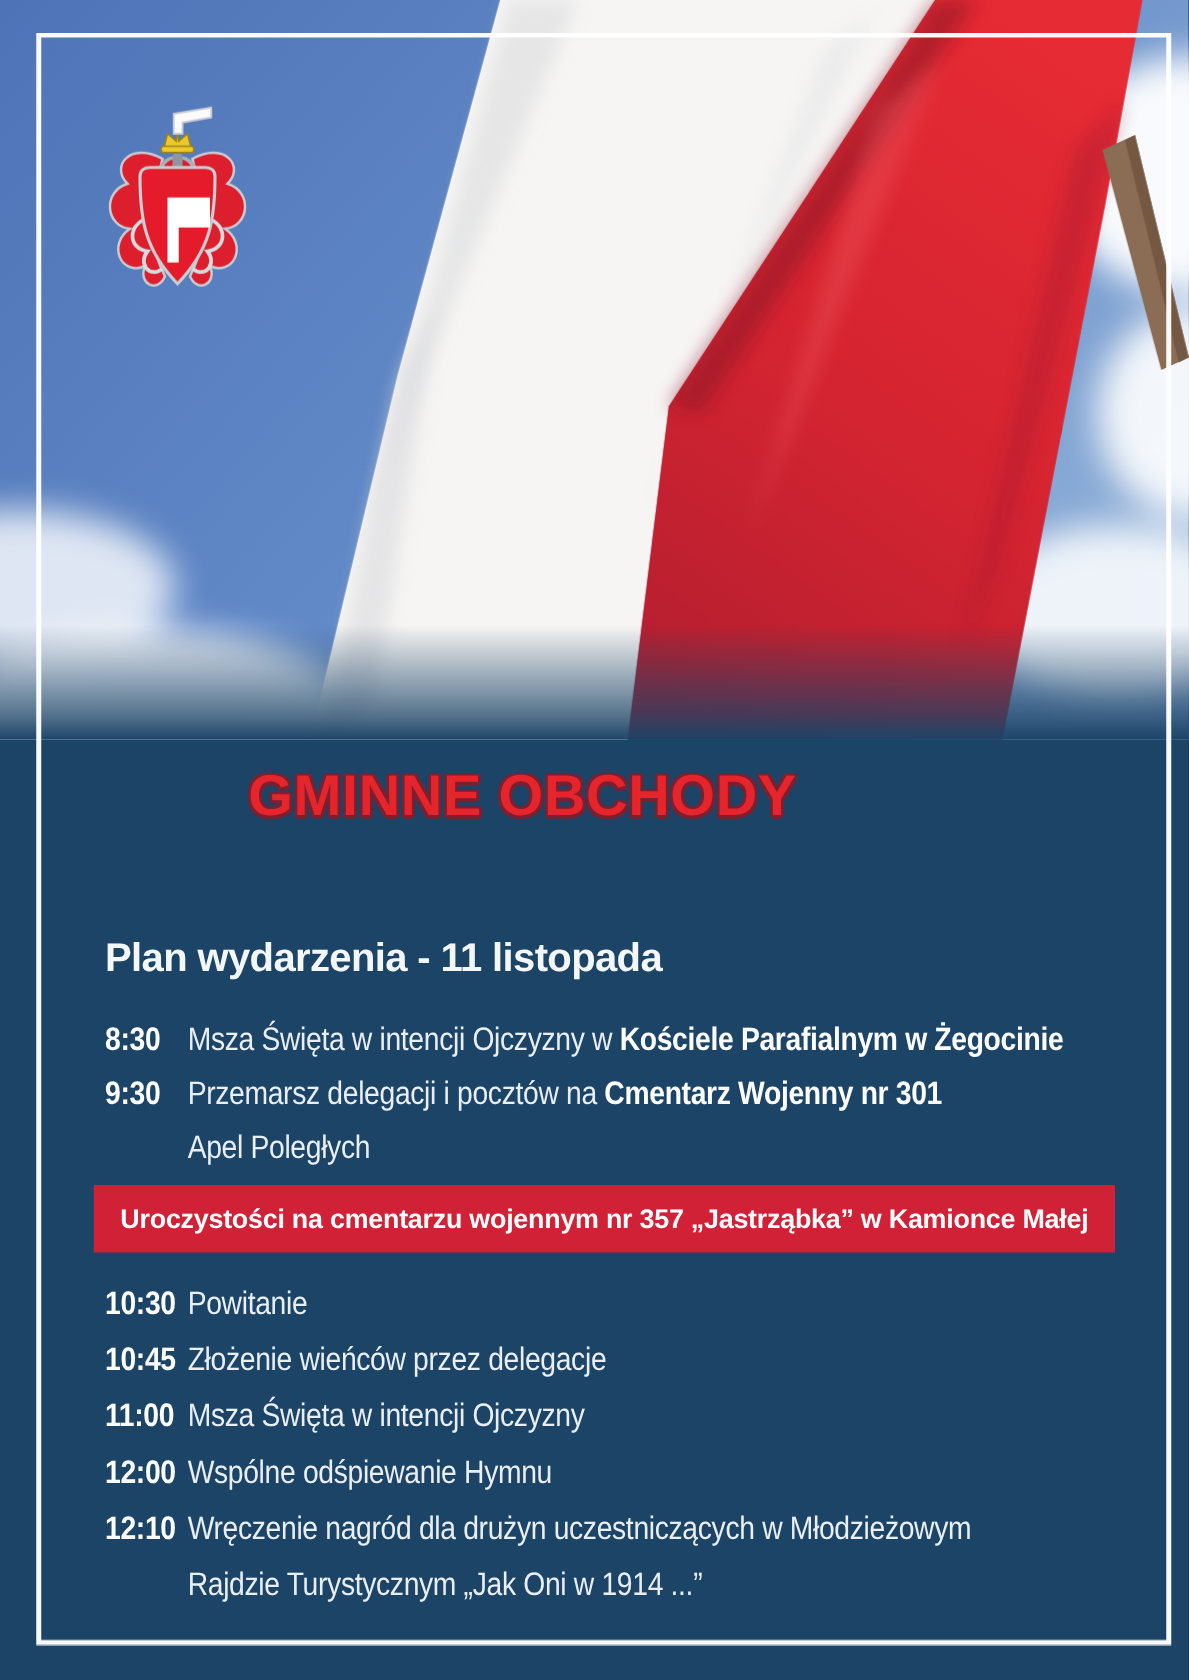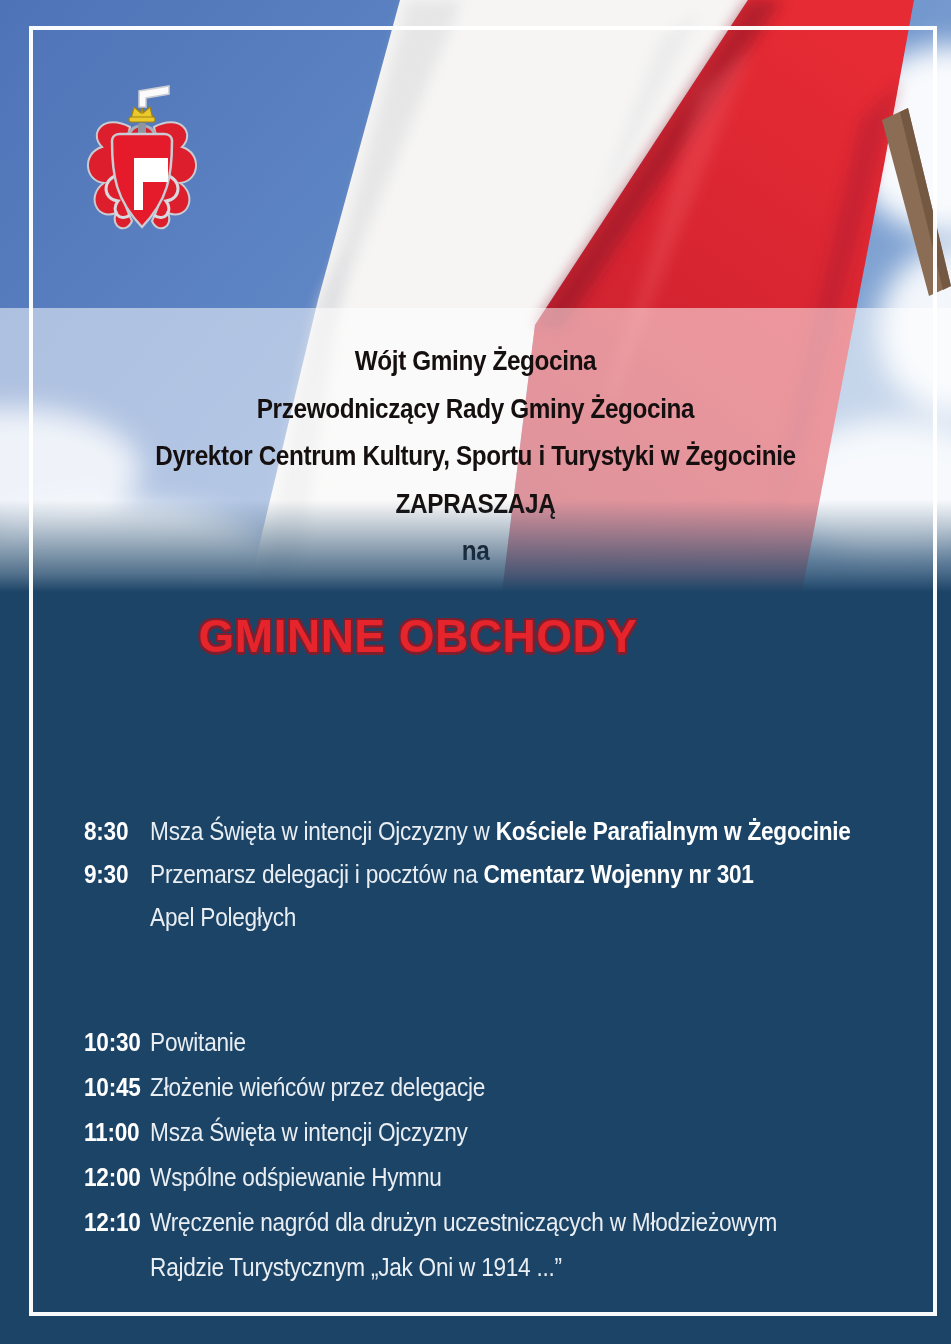--- a/index.html
+++ b/index.html
@@ -140,51 +140,44 @@
     </g>
     <g>
       <path d="M67,24 L67,8 L97,3 L97,11 L74,15 L74,24 Z" fill="#fbfbfb" stroke="#c9ccd2" stroke-width="1.5"></path>
     </g>
     <g>
       <path d="M40,58 C40,53 44,51 48,51 L92,51 C96,51 100,53 100,58 C100,93 96,117 70,144 C44,117 40,93 40,58 Z" fill="#e51a2b" stroke="#c9ccd2" stroke-width="2.5"></path>
       <path d="M62,75 L96,75 L96,99 L71,99 L71,127 L62,127 Z" fill="#ffffff"></path>
     </g>
   </svg>
 
-  <div class="inv-band">
-    <div class="inv-lines">
-      <div>Wójt Gminy Żegocina</div>
-      <div>Przewodniczący Rady Gminy Żegocina</div>
-      <div>Dyrektor Centrum Kultury, Sportu i Turystyki w Żegocinie</div>
-      <div>ZAPRASZAJĄ</div>
-      <div>na</div>
-    </div>
-  </div>
 
   <div class="photo-fade"></div>
 
   <div class="navy">
 
     <div class="event-title">
       <div>GMINNE OBCHODY</div>
     </div>
 
+    <div class="plan-heading">Plan wydarzenia - 11 listopada</div>
 
     <div class="sched morning">
       <div class="srow">
         <span class="t">8:30</span><span>Msza Święta w intencji Ojczyzny w </span><span class="loc">Kościele Parafialnym w Żegocinie</span>
       </div>
       <div class="srow">
         <span class="t">9:30</span><span>Przemarsz delegacji i pocztów na </span><span class="loc">Cmentarz Wojenny nr 301</span>
       </div>
       <div class="srow">
         <span class="t"></span><span>Apel Poległych</span>
       </div>
     </div>
 
+    <div class="banner">Uroczystości na cmentarzu wojennym nr 357 „Jastrząbka” w Kamionce Małej</div>
 
     <div class="sched afternoon">
       <div class="srow">
         <span class="t">10:30</span><span>Powitanie</span>
       </div>
       <div class="srow">
         <span class="t">10:45</span><span>Złożenie wieńców przez delegacje</span>
       </div>
       <div class="srow">
         <span class="t">11:00</span><span>Msza Święta w intencji Ojczyzny</span>

